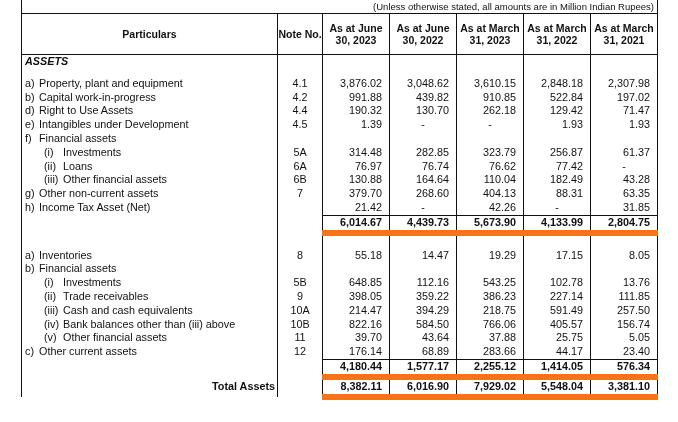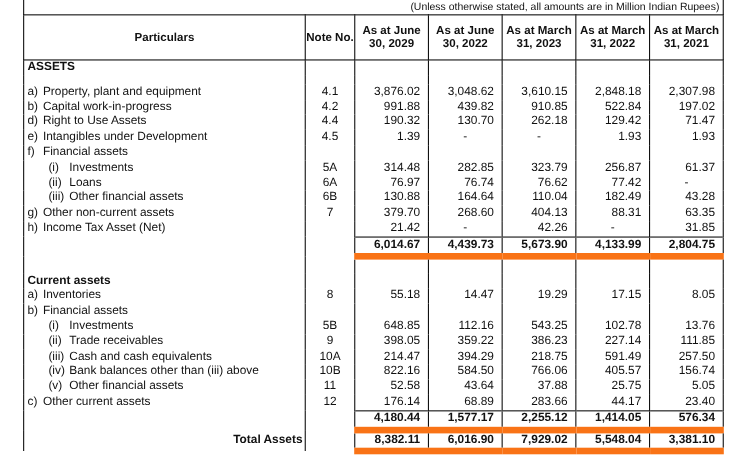--- a/index.html
+++ b/index.html
@@ -55,21 +55,21 @@
   }
   td.pcell { padding-left: 3px; text-align: left; }
   td.ncell { text-align: center; }
   td.val   { text-align: right; padding-right: 7px; }
   td.val.dash { text-align: center; padding-right: 0; }
 
   .pfx { display: inline-block; }
   .pfx.lv1 { width: 14px; }
   .pfx.lv2 { margin-left: 19px; width: 19px; }
 
-  tr.section td.pcell { font-weight: bold; }
+  tr.section td.pcell { font-weight: bold; font-style: italic; }
   tr.subtotal td.val, tr.total td.val {
     font-weight: bold;
     border-top: 1px solid #111;
     border-bottom: 6px solid #f97316;
   }
   tr.total td.pcell {
     font-weight: bold;
     text-align: right;
     padding-right: 2px;
   }
@@ -90,21 +90,21 @@
       <col style="width:67px">
       <col style="width:67px">
     </colgroup>
     <thead>
       <tr class="units-row">
         <td colspan="7">(Unless otherwise stated, all amounts are in Million Indian Rupees)</td>
       </tr>
       <tr class="head-row">
         <th>Particulars</th>
         <th>Note No.</th>
-        <th><span>As at June</span><br><span>30, 2029</span></th>
+        <th><span>As at June</span><br><span>30, 2023</span></th>
         <th><span>As at June</span><br><span>30, 2022</span></th>
         <th><span>As at March</span><br><span>31, 2023</span></th>
         <th><span>As at March</span><br><span>31, 2022</span></th>
         <th><span>As at March</span><br><span>31, 2021</span></th>
       </tr>
     </thead>
     <tbody id="rows-body">
         <tr class="section">
           <td class="pcell"><span class="txt">ASSETS</span></td>
           <td class="ncell"></td>
@@ -224,29 +224,20 @@
         </tr>
         <tr class="spacer-md">
           <td class="pcell"></td>
           <td class="ncell"></td>
           <td class="val"></td>
           <td class="val"></td>
           <td class="val"></td>
           <td class="val"></td>
           <td class="val"></td>
         </tr>
-        <tr class="section">
-          <td class="pcell"><span class="txt">Current assets</span></td>
-          <td class="ncell"></td>
-          <td class="val"></td>
-          <td class="val"></td>
-          <td class="val"></td>
-          <td class="val"></td>
-          <td class="val"></td>
-        </tr>
         <tr class="item">
           <td class="pcell"><span class="pfx lv1">a)</span><span class="txt">Inventories</span></td>
           <td class="ncell">8</td>
           <td class="val">55.18</td>
           <td class="val">14.47</td>
           <td class="val">19.29</td>
           <td class="val">17.15</td>
           <td class="val">8.05</td>
         </tr>
         <tr class="item">
@@ -290,21 +281,21 @@
           <td class="ncell">10B</td>
           <td class="val">822.16</td>
           <td class="val">584.50</td>
           <td class="val">766.06</td>
           <td class="val">405.57</td>
           <td class="val">156.74</td>
         </tr>
         <tr class="item">
           <td class="pcell"><span class="pfx lv2">(v)</span><span class="txt">Other financial assets</span></td>
           <td class="ncell">11</td>
-          <td class="val">52.58</td>
+          <td class="val">39.70</td>
           <td class="val">43.64</td>
           <td class="val">37.88</td>
           <td class="val">25.75</td>
           <td class="val">5.05</td>
         </tr>
         <tr class="item">
           <td class="pcell"><span class="pfx lv1">c)</span><span class="txt">Other current assets</span></td>
           <td class="ncell">12</td>
           <td class="val">176.14</td>
           <td class="val">68.89</td>

